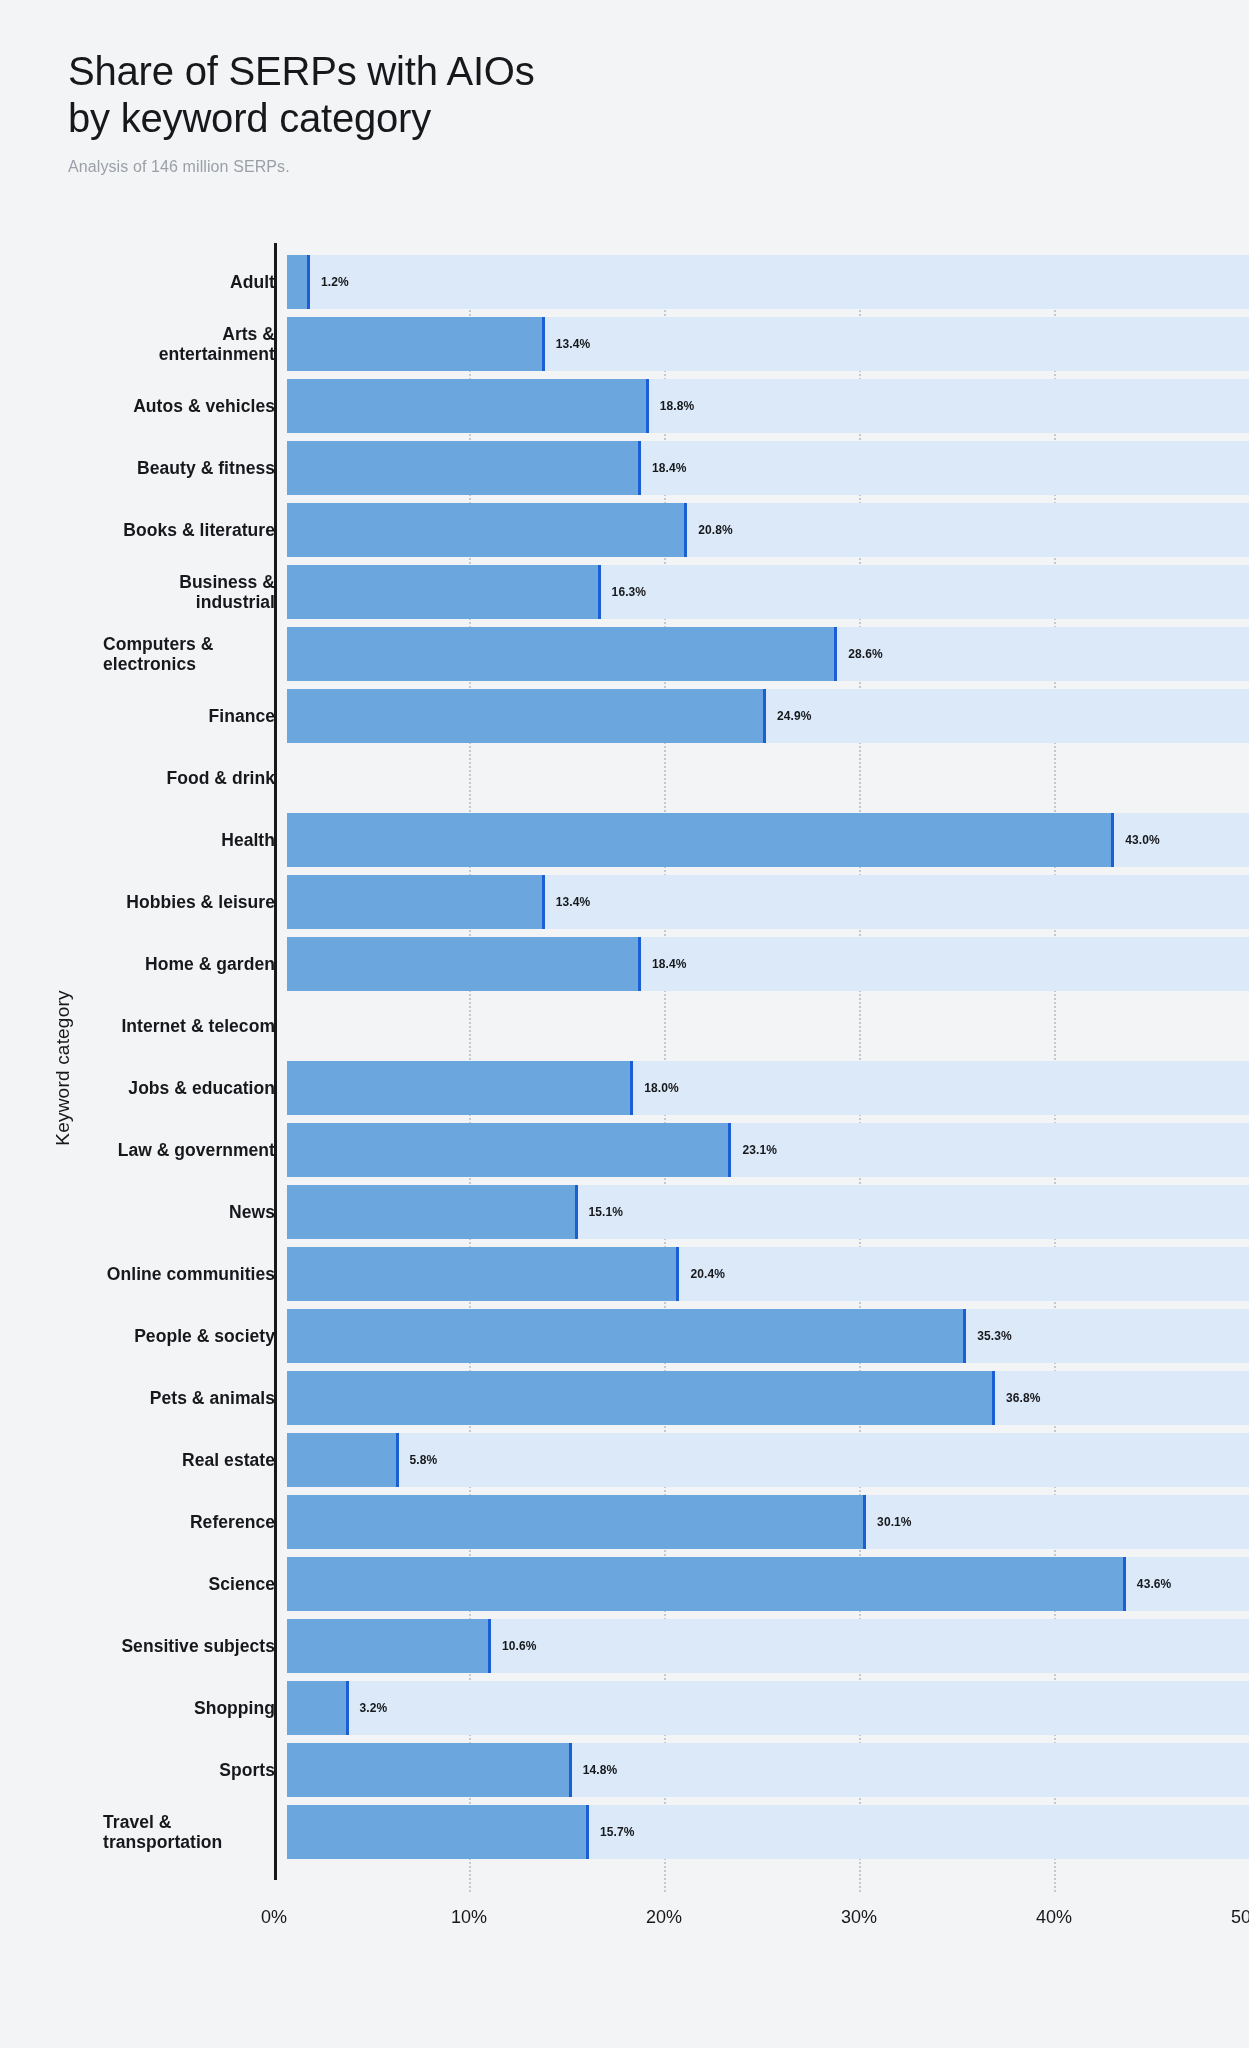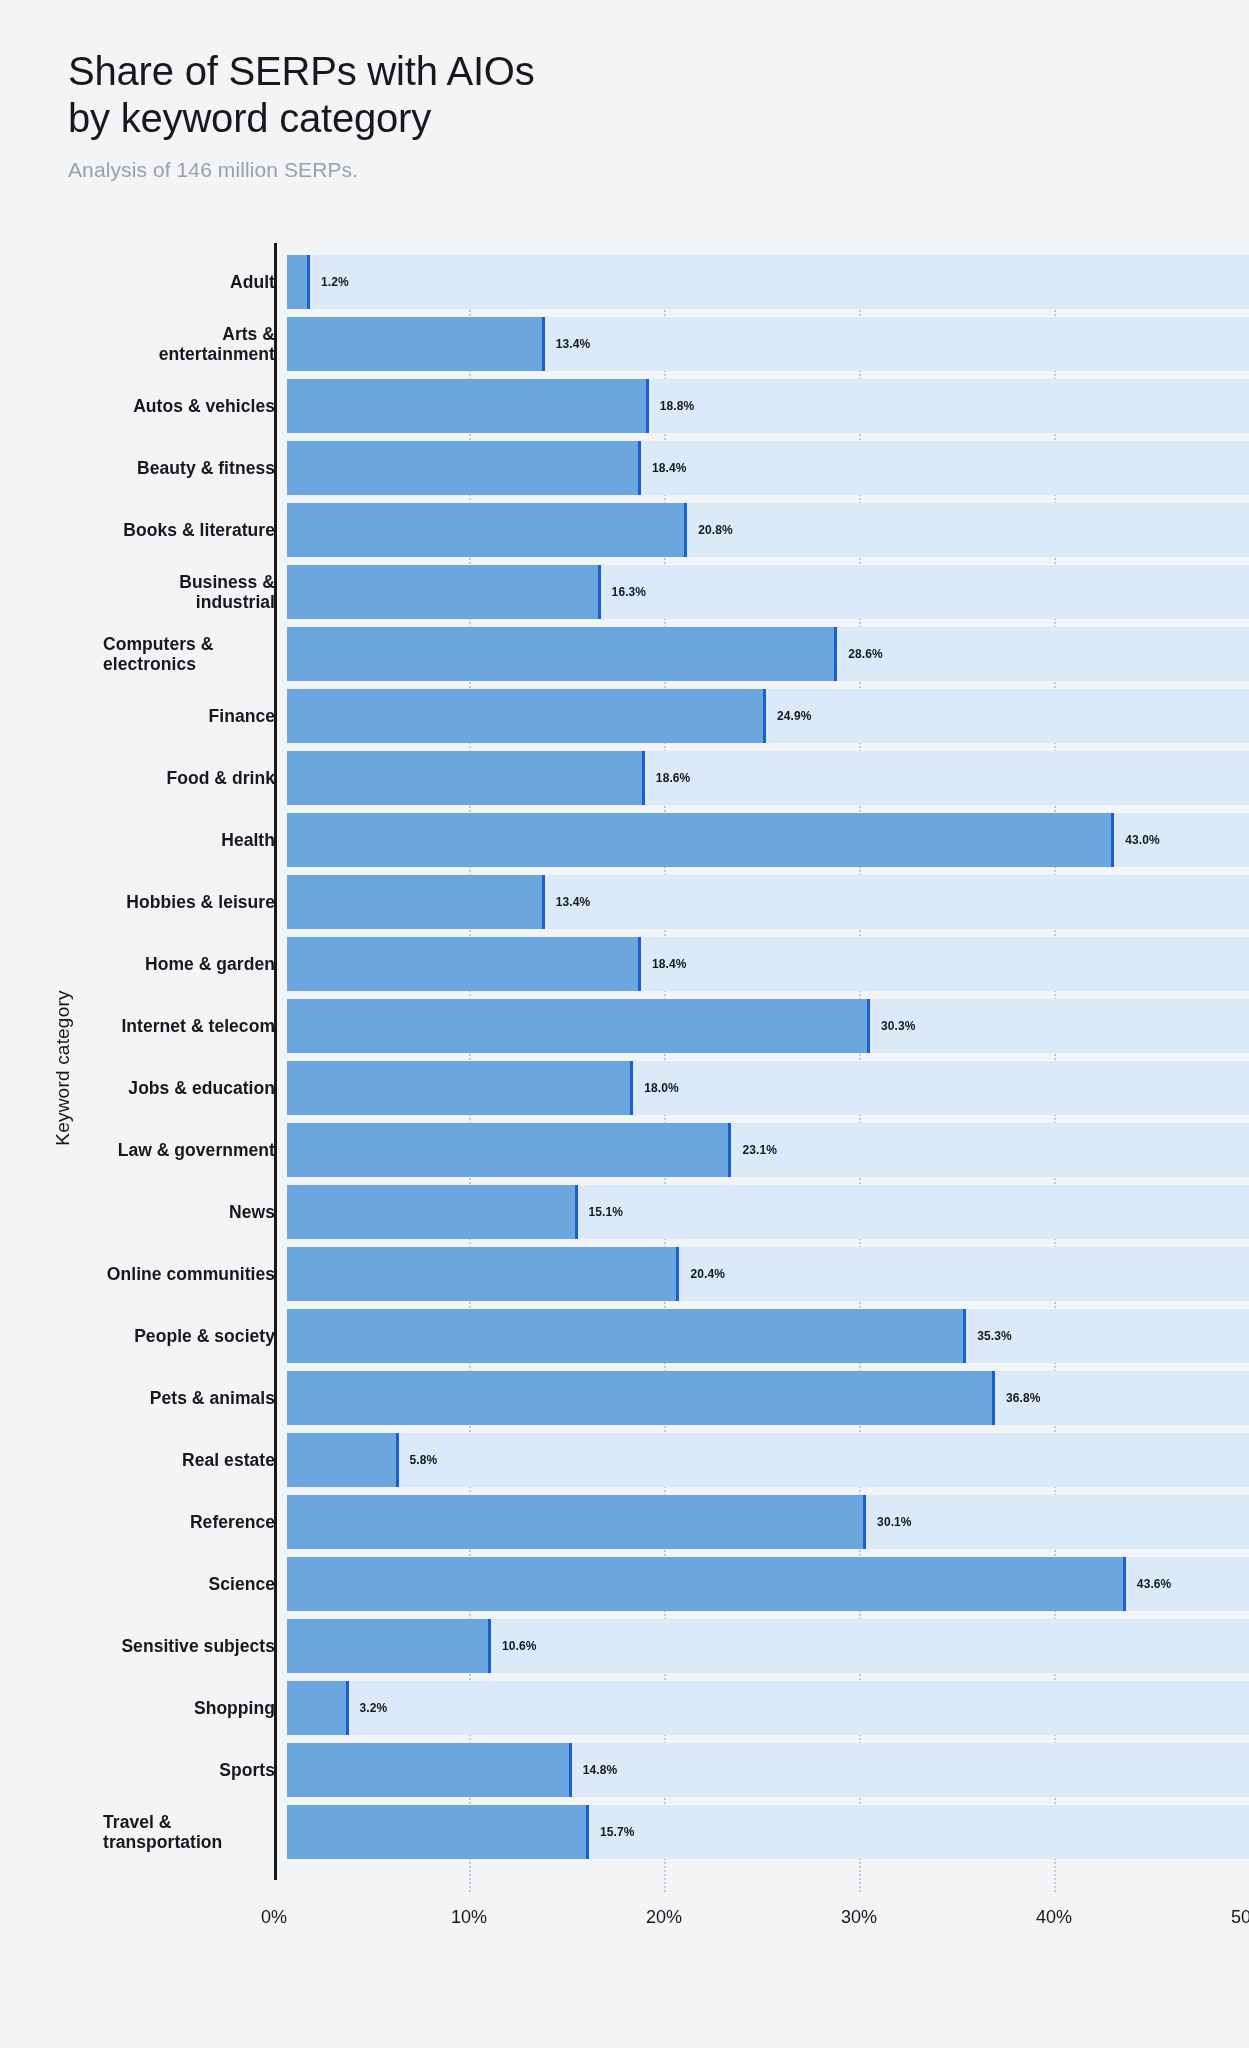--- a/index.html
+++ b/index.html
@@ -24,21 +24,21 @@
     font-size: 40px;
     font-weight: 500;
     line-height: 1.18;
     letter-spacing: -0.2px;
     color: #16181c;
     white-space: pre-line;
     margin: 0;
   }
   .chart-subtitle {
     margin: 16px 0 0 0;
-    font-size: 21px;
+    font-size: 16px;
     font-weight: 400;
     color: #9ba0a8;
     letter-spacing: 0.1px;
   }
 
   
   .chart-area {
     position: absolute;
     left: 0;
     top: 255px;
@@ -257,24 +257,20 @@
         </div>
         <div class="row">
           <div class="row-label">Finance</div>
           <div class="track">
             <div class="bar" style="width: 49.8%;"></div>
             <div class="bar-value" style="left: calc(49.8% + 11px);">24.9%</div>
           </div>
         </div>
         <div class="row">
           <div class="row-label">Food &amp; drink</div>
-          <div class="track">
-            <div class="bar" style="width: 37.2%;"></div>
-            <div class="bar-value" style="left: calc(37.2% + 11px);">18.6%</div>
-          </div>
         </div>
         <div class="row">
           <div class="row-label">Health</div>
           <div class="track">
             <div class="bar" style="width: 86%;"></div>
             <div class="bar-value" style="left: calc(86% + 11px);">43.0%</div>
           </div>
         </div>
         <div class="row">
           <div class="row-label">Hobbies &amp; leisure</div>
@@ -285,24 +281,20 @@
         </div>
         <div class="row">
           <div class="row-label">Home &amp; garden</div>
           <div class="track">
             <div class="bar" style="width: 36.8%;"></div>
             <div class="bar-value" style="left: calc(36.8% + 11px);">18.4%</div>
           </div>
         </div>
         <div class="row">
           <div class="row-label">Internet &amp; telecom</div>
-          <div class="track">
-            <div class="bar" style="width: 60.6%;"></div>
-            <div class="bar-value" style="left: calc(60.6% + 11px);">30.3%</div>
-          </div>
         </div>
         <div class="row">
           <div class="row-label">Jobs &amp; education</div>
           <div class="track">
             <div class="bar" style="width: 36%;"></div>
             <div class="bar-value" style="left: calc(36% + 11px);">18.0%</div>
           </div>
         </div>
         <div class="row">
           <div class="row-label">Law &amp; government</div>

